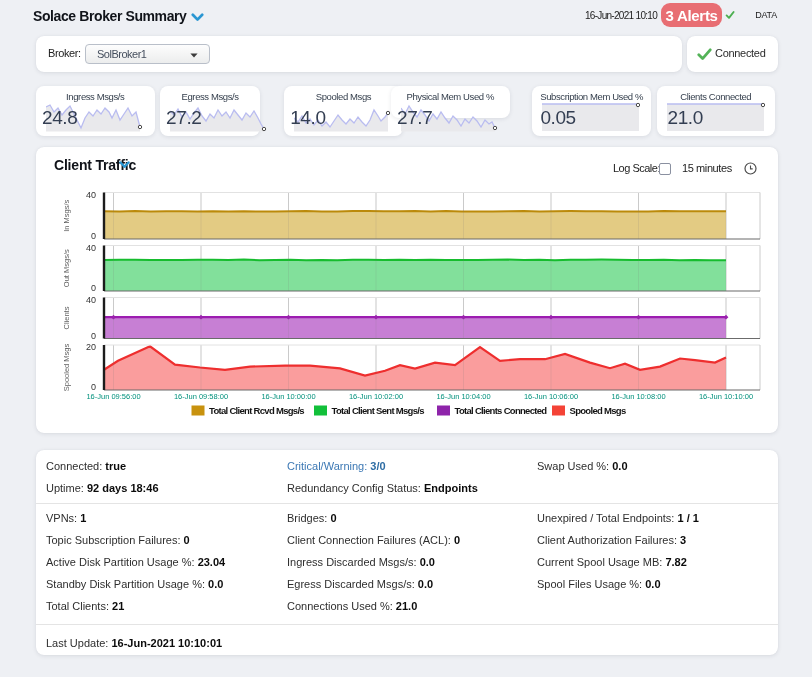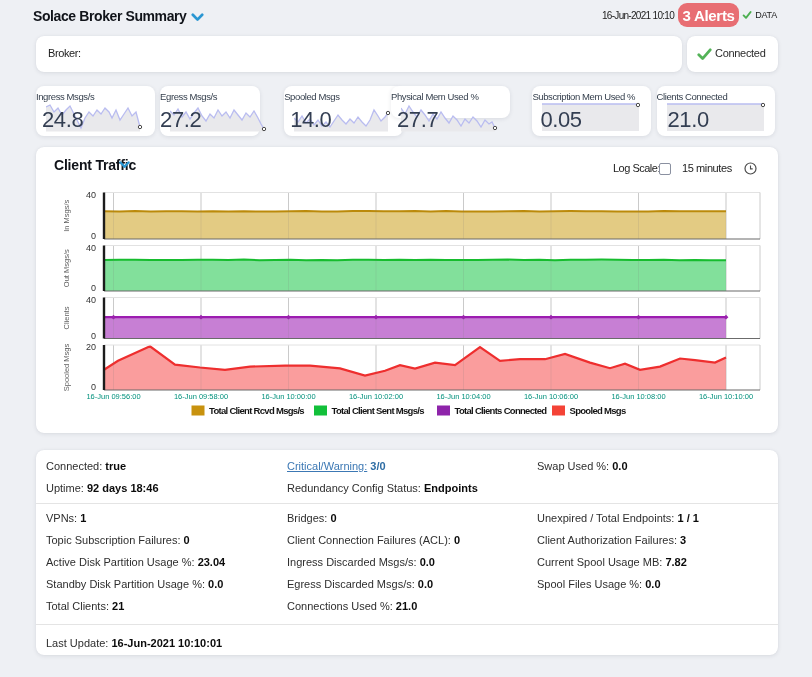--- a/index.html
+++ b/index.html
@@ -1,40 +1,46 @@
 <!DOCTYPE html>
 <html><head><meta charset="utf-8"><style>
 *{margin:0;padding:0;box-sizing:border-box}
 html,body{width:812px;height:677px;background:#eef0f4;font-family:"Liberation Sans",sans-serif;position:relative;overflow:hidden}
 .abs{position:absolute}
 .card{position:absolute;background:#fff;border-radius:8px;box-shadow:0 1px 4px rgba(30,35,60,.10),0 0 1px rgba(30,35,60,.08)}
 .statcard{position:absolute;background:#fff;border-radius:8px;box-shadow:0 1px 4px rgba(30,35,60,.10)}
-.stitle{position:absolute;top:5px;left:0;right:0;font-size:9.5px;letter-spacing:-0.4px;color:#36404e;white-space:nowrap}
-.sval{position:absolute;left:6px;top:20.5px;font-size:22px;letter-spacing:-0.4px;color:#333e52}
+.stitle{position:absolute;top:5px;left:0;right:0;text-align:center;font-size:9.5px;letter-spacing:-0.4px;color:#36404e;white-space:nowrap}
+.sval{position:absolute;left:6px;top:20.5px;font-size:19px;letter-spacing:-0.4px;color:#333e52}
 .dcol{position:absolute;font-size:11px;line-height:22px;color:#2e2e2e;white-space:nowrap}
 .dcol b{color:#0b0b0b}
 .fit{font-size:10.3px;letter-spacing:-0.25px}
 </style></head><body>
 
 <div class="abs" style="left:33px;top:8px;font-size:14px;font-weight:bold;letter-spacing:-0.4px;color:#101319">Solace Broker Summary</div>
 <svg class="abs" style="left:191px;top:13px" width="13" height="9" viewBox="0 0 13 9">
     <polyline points="1.8,1.8 6.5,6.6 11.2,1.8" fill="none" stroke="#2a96d2" stroke-width="2.7" stroke-linecap="round" stroke-linejoin="round"></polyline>
   </svg>
 
 <div class="abs" style="right:35px;top:6px;height:18px;display:flex;align-items:center;white-space:nowrap">
   <span style="font-size:10px;letter-spacing:-0.7px;color:#1c1c1c">16-Jun-2021 10:10</span>
   <span style="display:inline-block;margin-left:4px;background:#e86e73;color:#fff;font-size:15px;letter-spacing:-0.3px;font-weight:bold;border-radius:9px;padding:3.5px 4.5px">3 Alerts</span>
   <svg style="margin-left:3px" width="10" height="10" viewBox="0 0 10 10">
       <path d="M1.6 5.4 L4.0 7.8 L8.6 2.0" fill="none" stroke="#4caf50" stroke-width="1.9" stroke-linecap="round" stroke-linejoin="round"></path>
     </svg>
-  <span style="font-size:9px;letter-spacing:-0.2px;color:#1c1c1c;margin-left:3px">DATA</span>
+  <span style="font-size:9px;letter-spacing:-0.2px;color:#1c1c1c;margin-left:20px">DATA</span>
 </div>
 
 <div class="card" style="left:36px;top:36px;width:646px;height:36px">
   <span class="abs" style="left:12px;top:11px;font-size:11px;letter-spacing:-0.4px;color:#222">Broker:</span>
+  <div class="abs" style="left:49px;top:8px;width:125px;height:20px;border:1px solid #b9bfc9;border-radius:4px;background:linear-gradient(#fdfdfd,#eceded)">
+    <span class="abs" style="left:11px;top:3px;font-size:11px;letter-spacing:-0.5px;color:#454f5e">SolBroker1</span>
+    <svg class="abs" style="right:11px;top:8px" width="8" height="5" viewBox="0 0 8 5">
+        <path d="M0.4 0.6 L4 4.6 L7.6 0.6 Z" fill="#3c3c3c"></path>
+      </svg>
+  </div>
 </div>
 <div class="card" style="left:687px;top:36px;width:91px;height:36px">
   <svg class="abs" style="left:10px;top:12px" width="15" height="13" viewBox="0 0 15 13">
       <path d="M1.8 6.8 L5.6 10.6 L13.2 1.8" fill="none" stroke="#54b358" stroke-width="2.8" stroke-linecap="round" stroke-linejoin="round"></path>
     </svg>
   <span class="abs" style="left:28px;top:11px;font-size:11px;letter-spacing:-0.3px;color:#2b2b2b">Connected</span>
 </div>
 
 <div id="stats">
 <div class="statcard" style="left:36.0px;top:86px;width:118.5px;height:49.5px">
@@ -46,21 +52,21 @@
 </svg>
 <div class="sval" style="left:6px">24.8</div>
 </div>
 <div class="statcard" style="left:160.1px;top:86px;width:100px;height:49.5px">
 <div class="stitle">Egress Msgs/s</div>
 <svg class="abs" style="left:10px;top:16px" width="98" height="31" viewBox="0 0 98 31">
 <path d="M0,29.5 L0,9 L4,13 L8,7 L12,15 L16,10 L20,17 L24,11 L28,6 L32,14 L36,19 L40,12 L44,16 L48,8 L52,14 L56,10 L60,16 L64,8 L68,13 L72,18 L76,11 L80,15 L84,9 L88,16 L91,22 L94,27 L94,29.5 Z" fill="#e9e9ec"></path>
 <polyline points="0,9 4,13 8,7 12,15 16,10 20,17 24,11 28,6 32,14 36,19 40,12 44,16 48,8 52,14 56,10 60,16 64,8 68,13 72,18 76,11 80,15 84,9 88,16 91,22 94,27" fill="none" stroke="#b9bcf0" stroke-width="1.3"></polyline>
 <circle cx="94" cy="27" r="1.7" fill="#fff" stroke="#4a4a4a" stroke-width="1"></circle>
 </svg>
-<div class="sval" style="left:0">27.2</div>
+<div class="sval" style="left:6px">27.2</div>
 </div>
 <div class="statcard" style="left:284.2px;top:86px;width:118.5px;height:49.5px">
 <div class="stitle">Spooled Msgs</div>
 <svg class="abs" style="left:10px;top:16px" width="98" height="31" viewBox="0 0 98 31">
 <path d="M0,29.5 L0,16 L4,20 L8,14 L12,21 L16,17 L20,23 L24,18 L28,24 L32,20 L36,25 L40,19 L44,13 L48,18 L52,22 L56,17 L60,21 L64,15 L68,20 L72,24 L76,18 L80,8 L84,14 L87,19 L91,15 L94,11 L94,29.5 Z" fill="#e9e9ec"></path>
 <polyline points="0,16 4,20 8,14 12,21 16,17 20,23 24,18 28,24 32,20 36,25 40,19 44,13 48,18 52,22 56,17 60,21 64,15 68,20 72,24 76,18 80,8 84,14 87,19 91,15 94,11" fill="none" stroke="#b9bcf0" stroke-width="1.3"></polyline>
 <circle cx="94" cy="11" r="1.7" fill="#fff" stroke="#4a4a4a" stroke-width="1"></circle>
 </svg>
 <div class="sval" style="left:6px">14.0</div>
 </div>
@@ -236,21 +242,21 @@
 <text x="533.5" y="266.5" font-size="9.5" letter-spacing="-0.7" fill="#141414" font-weight="bold">Spooled Msgs</text>
   </svg>
 </div>
 
 <div class="card" style="left:36px;top:450px;width:742px;height:205px">
   <div class="dcol" style="left:10px;top:5px">
     <div>Connected: <b>true</b></div>
     <div>Uptime: <b>92 days 18:46</b></div>
   </div>
   <div class="dcol" style="left:251px;top:5px">
-    <div><a style="color:#3c78b4;text-decoration:underline">Critical/Warning:</a> <b style="color:#2e6da4">3/0</b></div>
+    <div><a style="color:#3c78b4;">Critical/Warning:</a> <b style="color:#2e6da4">3/0</b></div>
     <div>Redundancy Config Status: <b>Endpoints</b></div>
   </div>
   <div class="dcol" style="left:501px;top:5px">
     <div>Swap Used %: <b>0.0</b></div>
   </div>
   <div class="abs" style="left:0;top:53px;width:742px;border-top:1px solid #e4e4e4"></div>
   <div class="dcol" style="left:10px;top:57px">
     <div>VPNs: <b>1</b></div>
     <div>Topic Subscription Failures: <b>0</b></div>
     <div>Active Disk Partition Usage %: <b>23.04</b></div>

